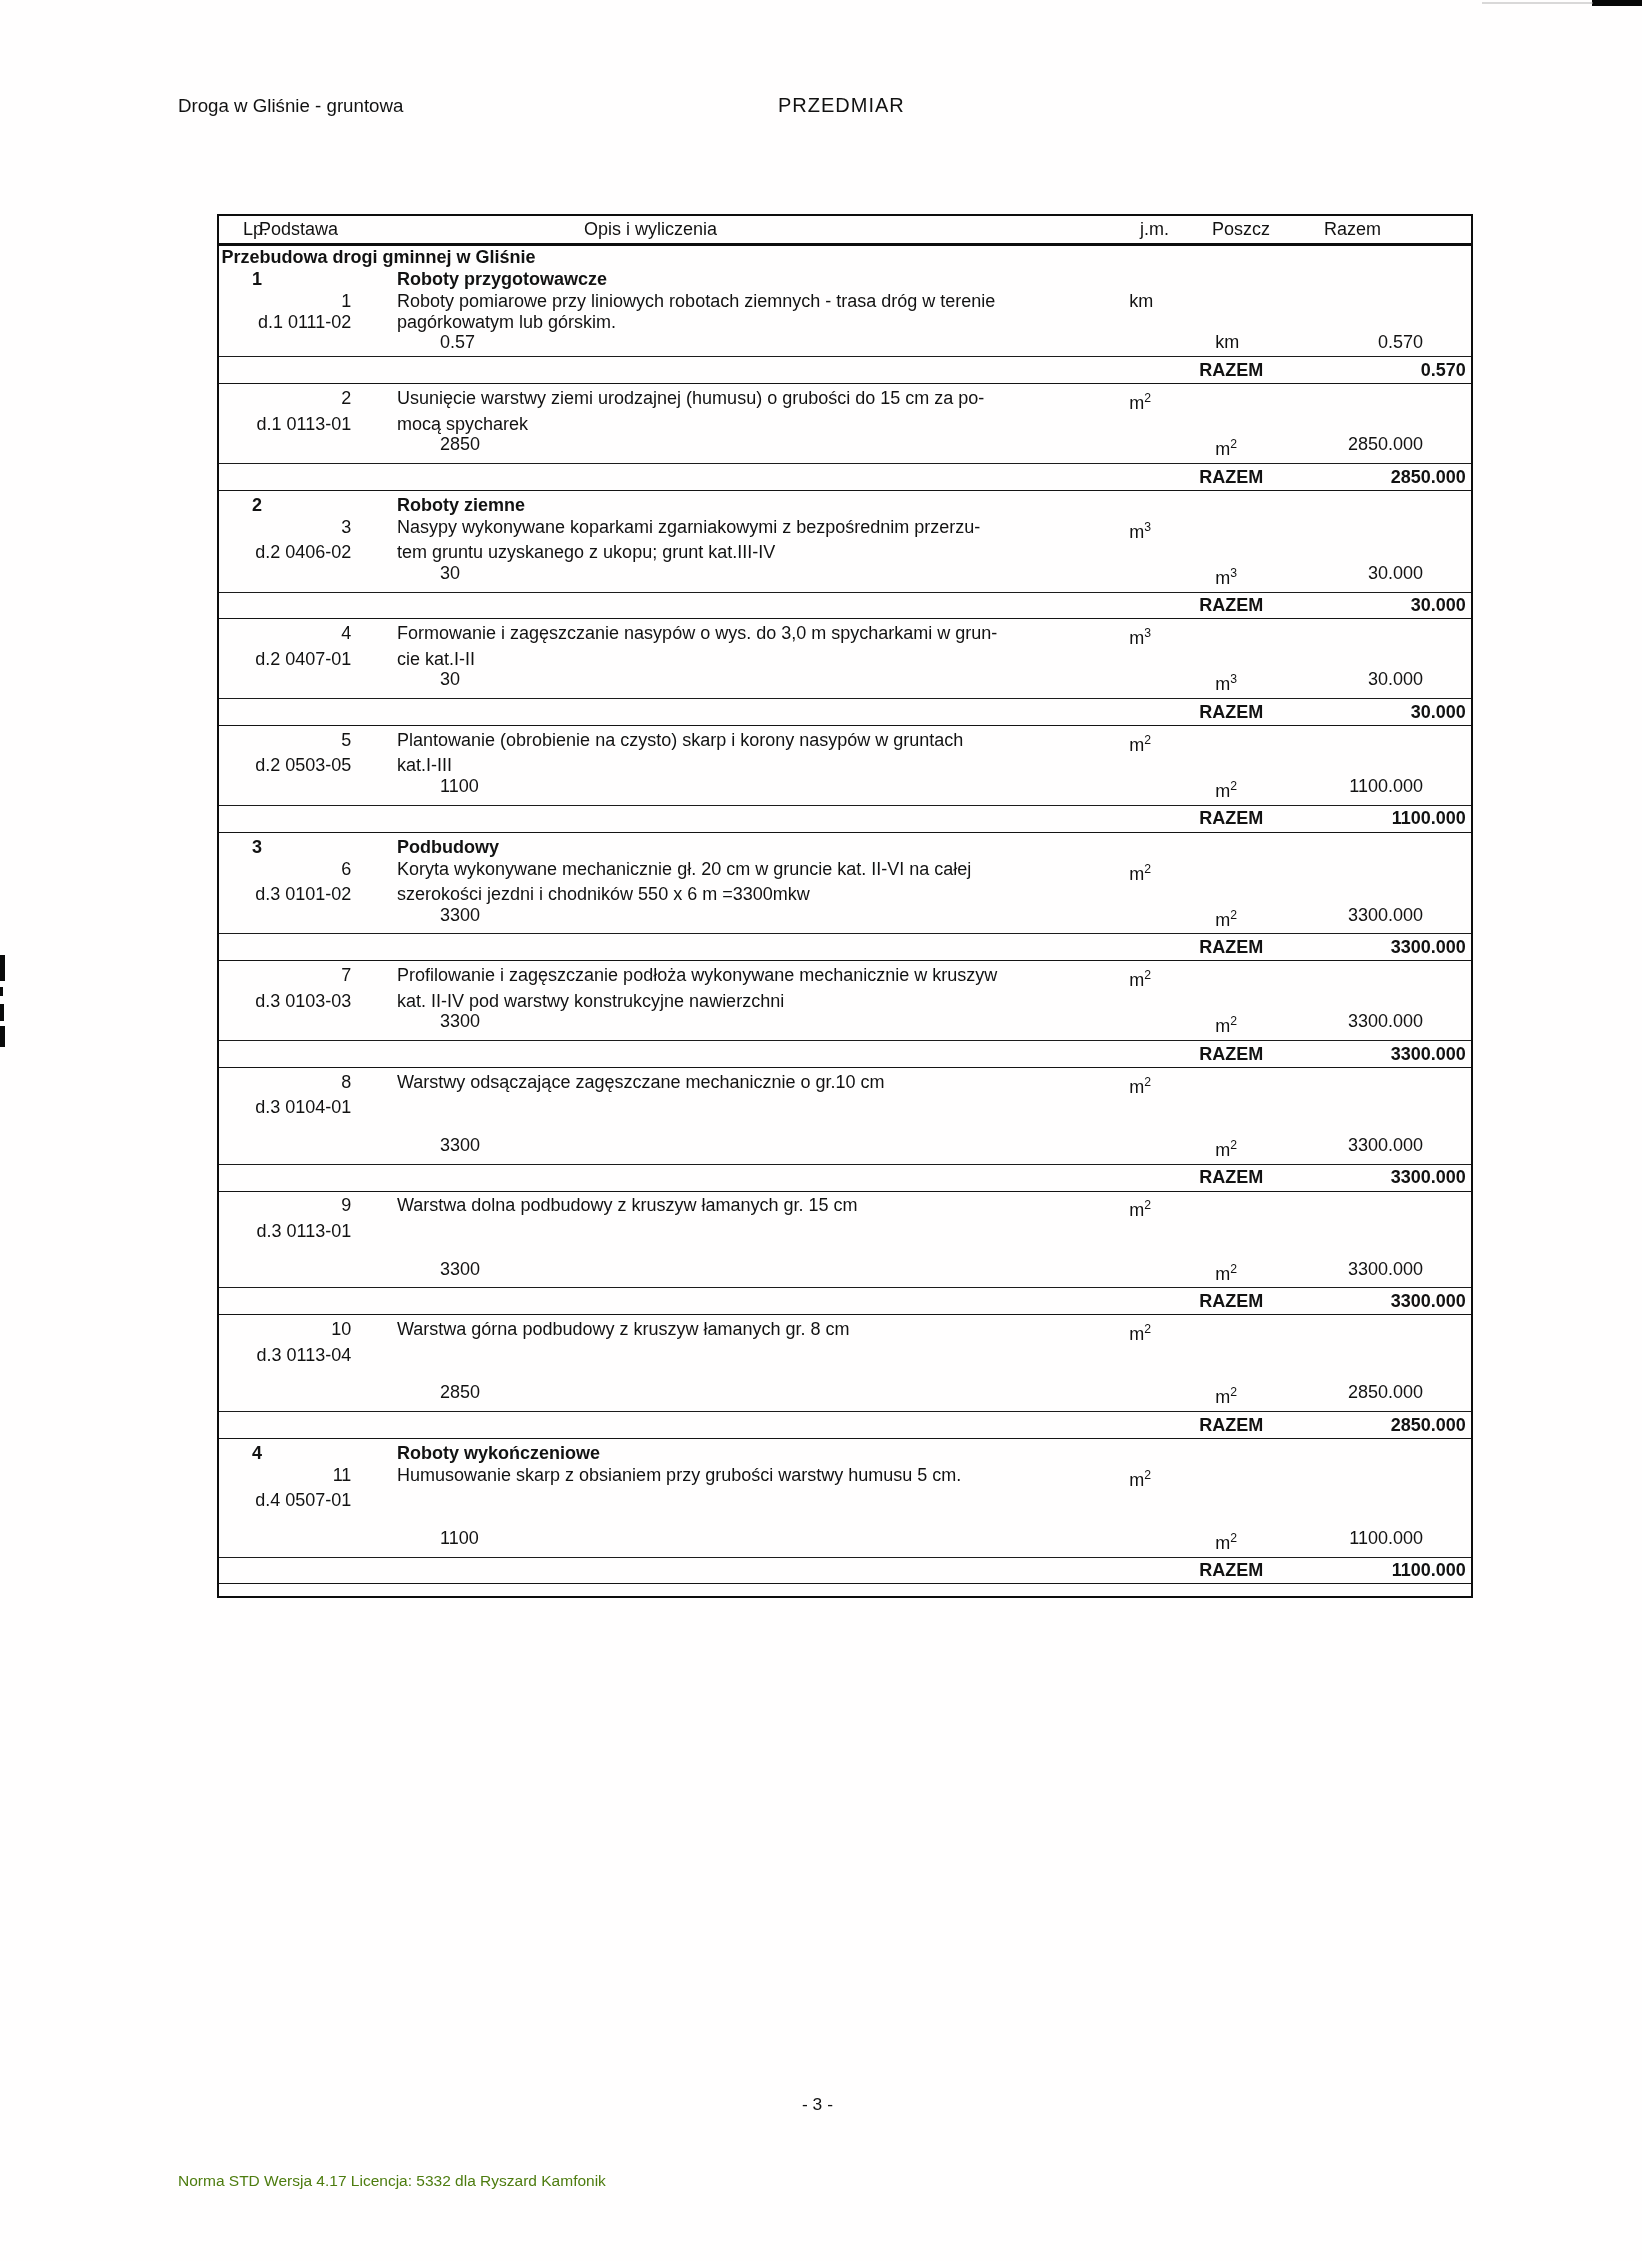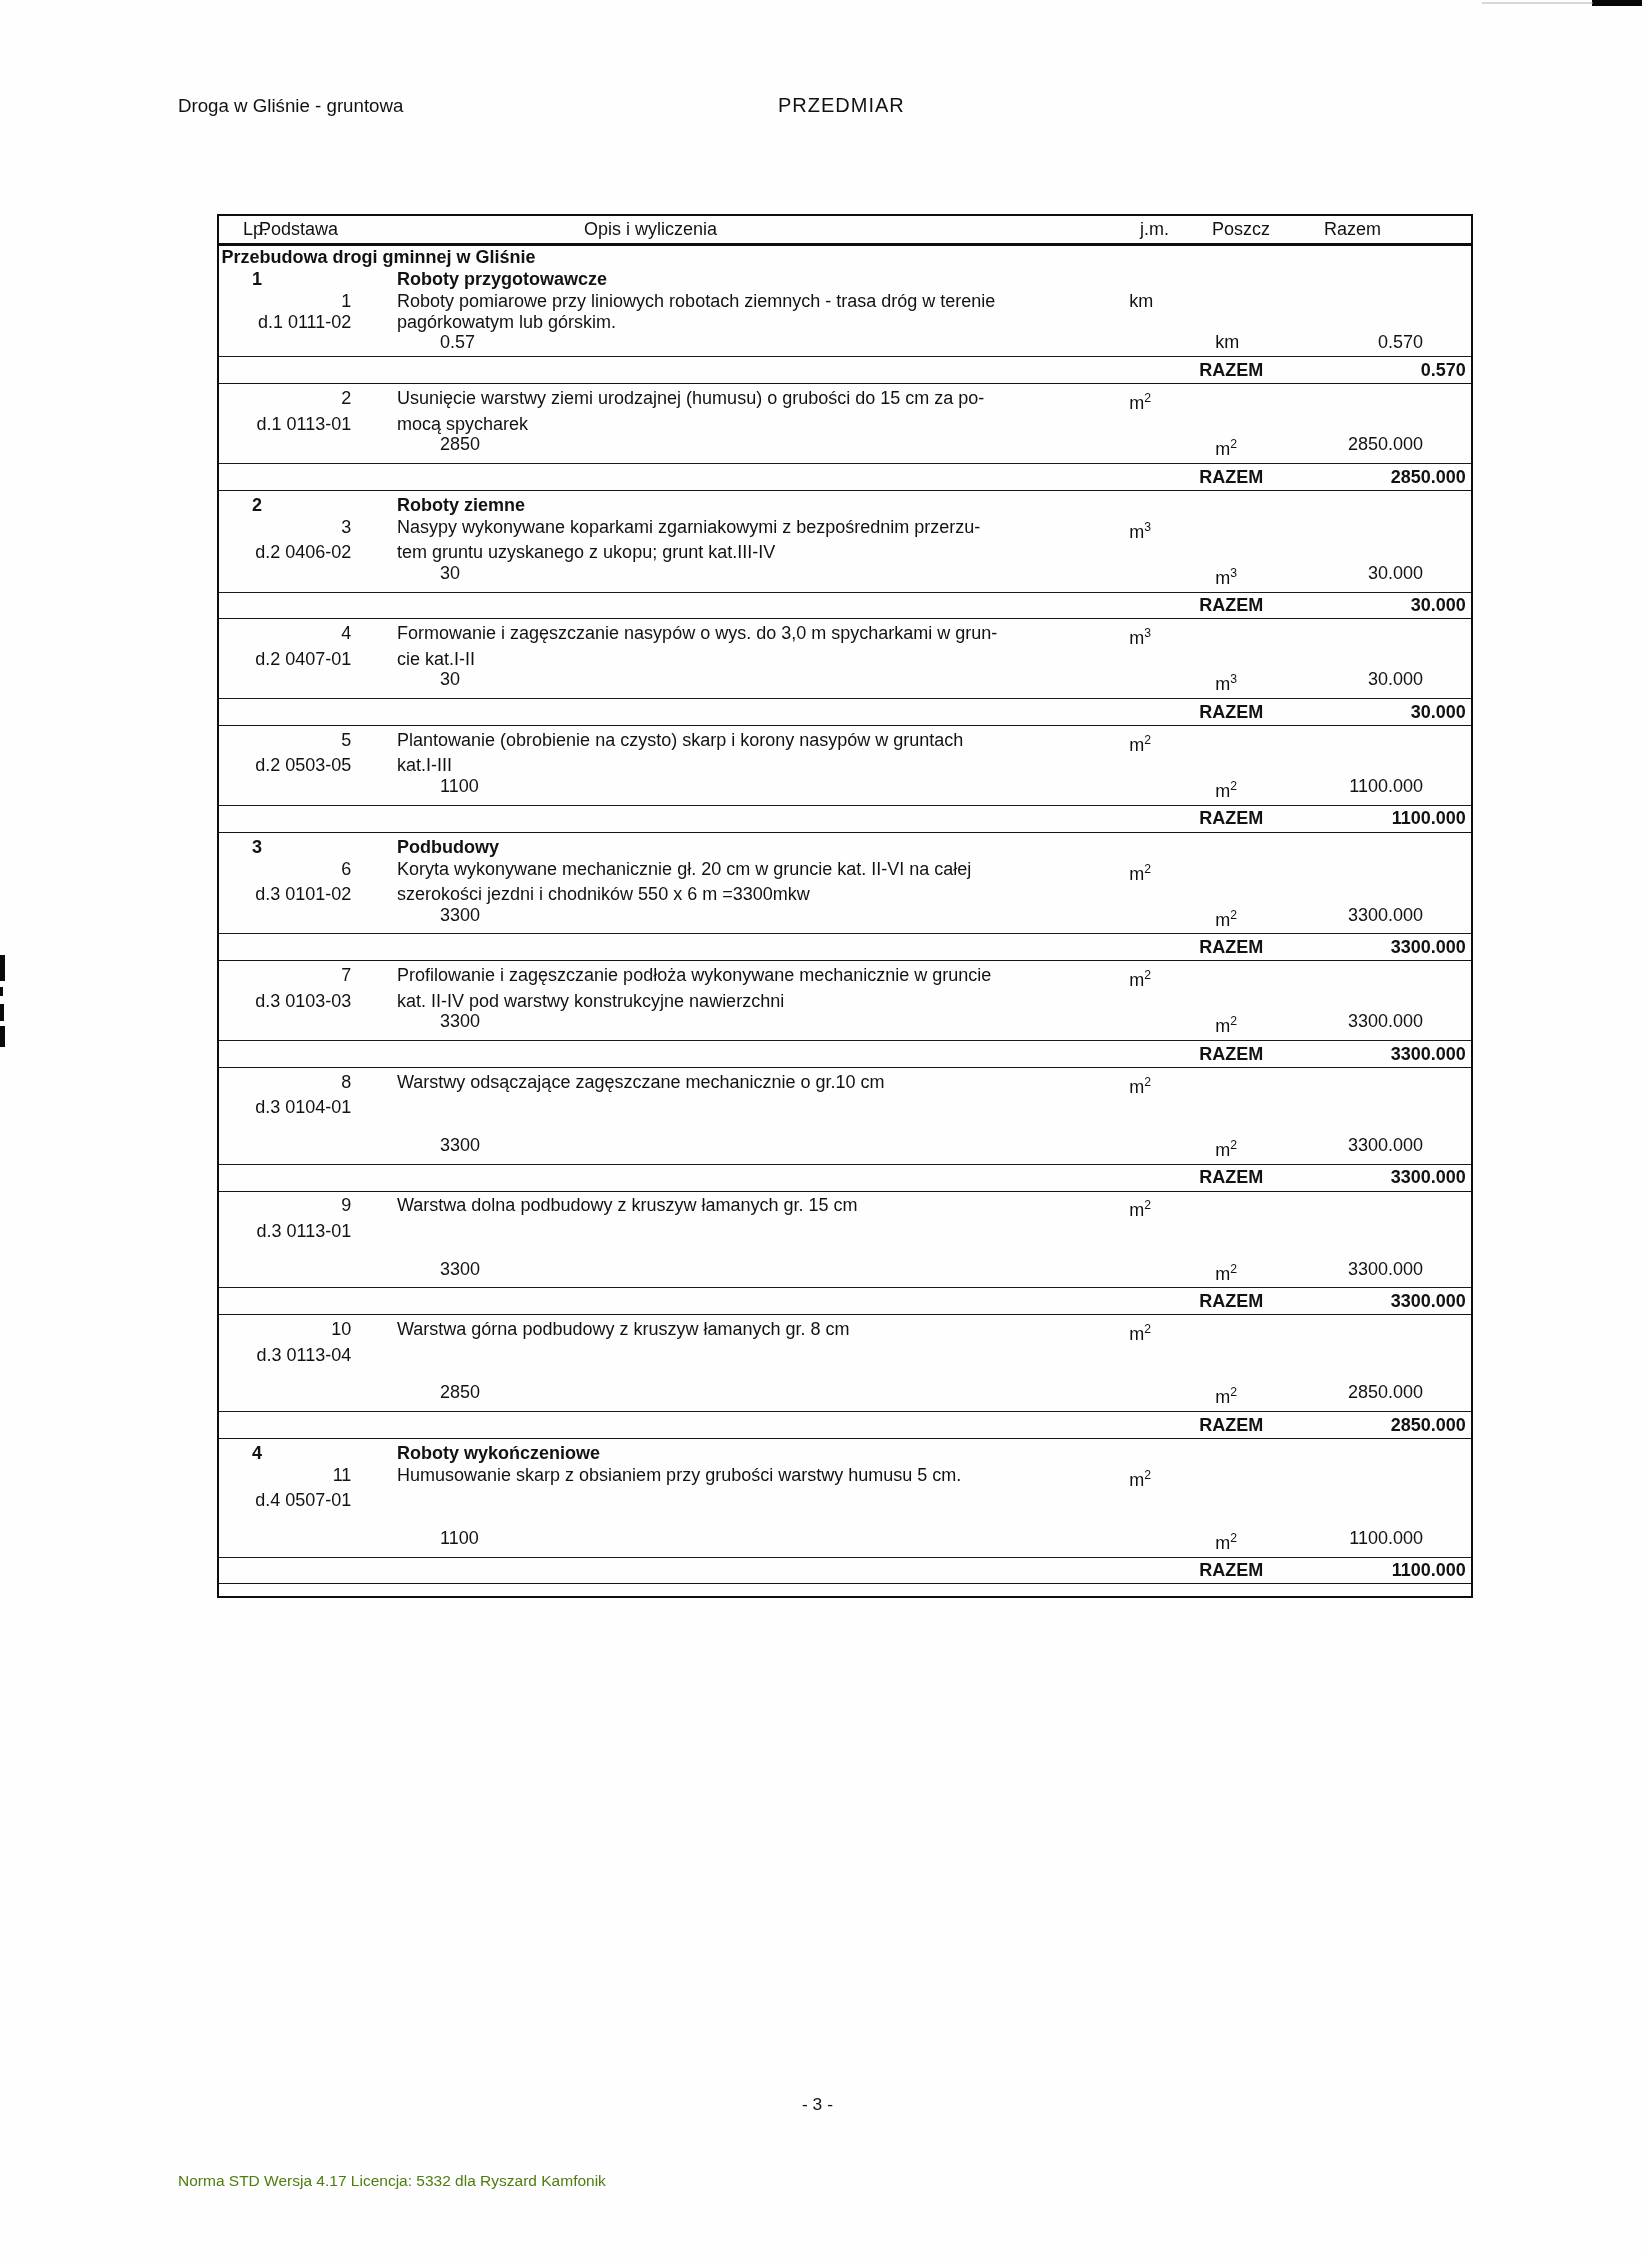--- a/index.html
+++ b/index.html
@@ -269,21 +269,21 @@
             <div class="c1"></div>
             <div class="c2"></div>
             <div class="c3"></div>
             <div class="c4">RAZEM</div>
             <div class="c5">3300.000</div>
           </div>
         </div>
         <div class="item-block">
           <div class="row desc-line">
             <div class="c1">7</div>
-            <div class="c2">Profilowanie i zagęszczanie podłoża wykonywane mechanicznie w gruncie</div>
+            <div class="c2">Profilowanie i zagęszczanie podłoża wykonywane mechanicznie w kruszyw</div>
             <div class="c3">m<sup>2</sup></div>
             <div class="c4"></div>
             <div class="c5"></div>
           </div>
           <div class="row desc-line">
             <div class="c1">d.3 0103-03</div>
             <div class="c2">kat. II-IV pod warstwy konstrukcyjne nawierzchni</div>
             <div class="c3"></div>
             <div class="c4"></div>
             <div class="c5"></div>

